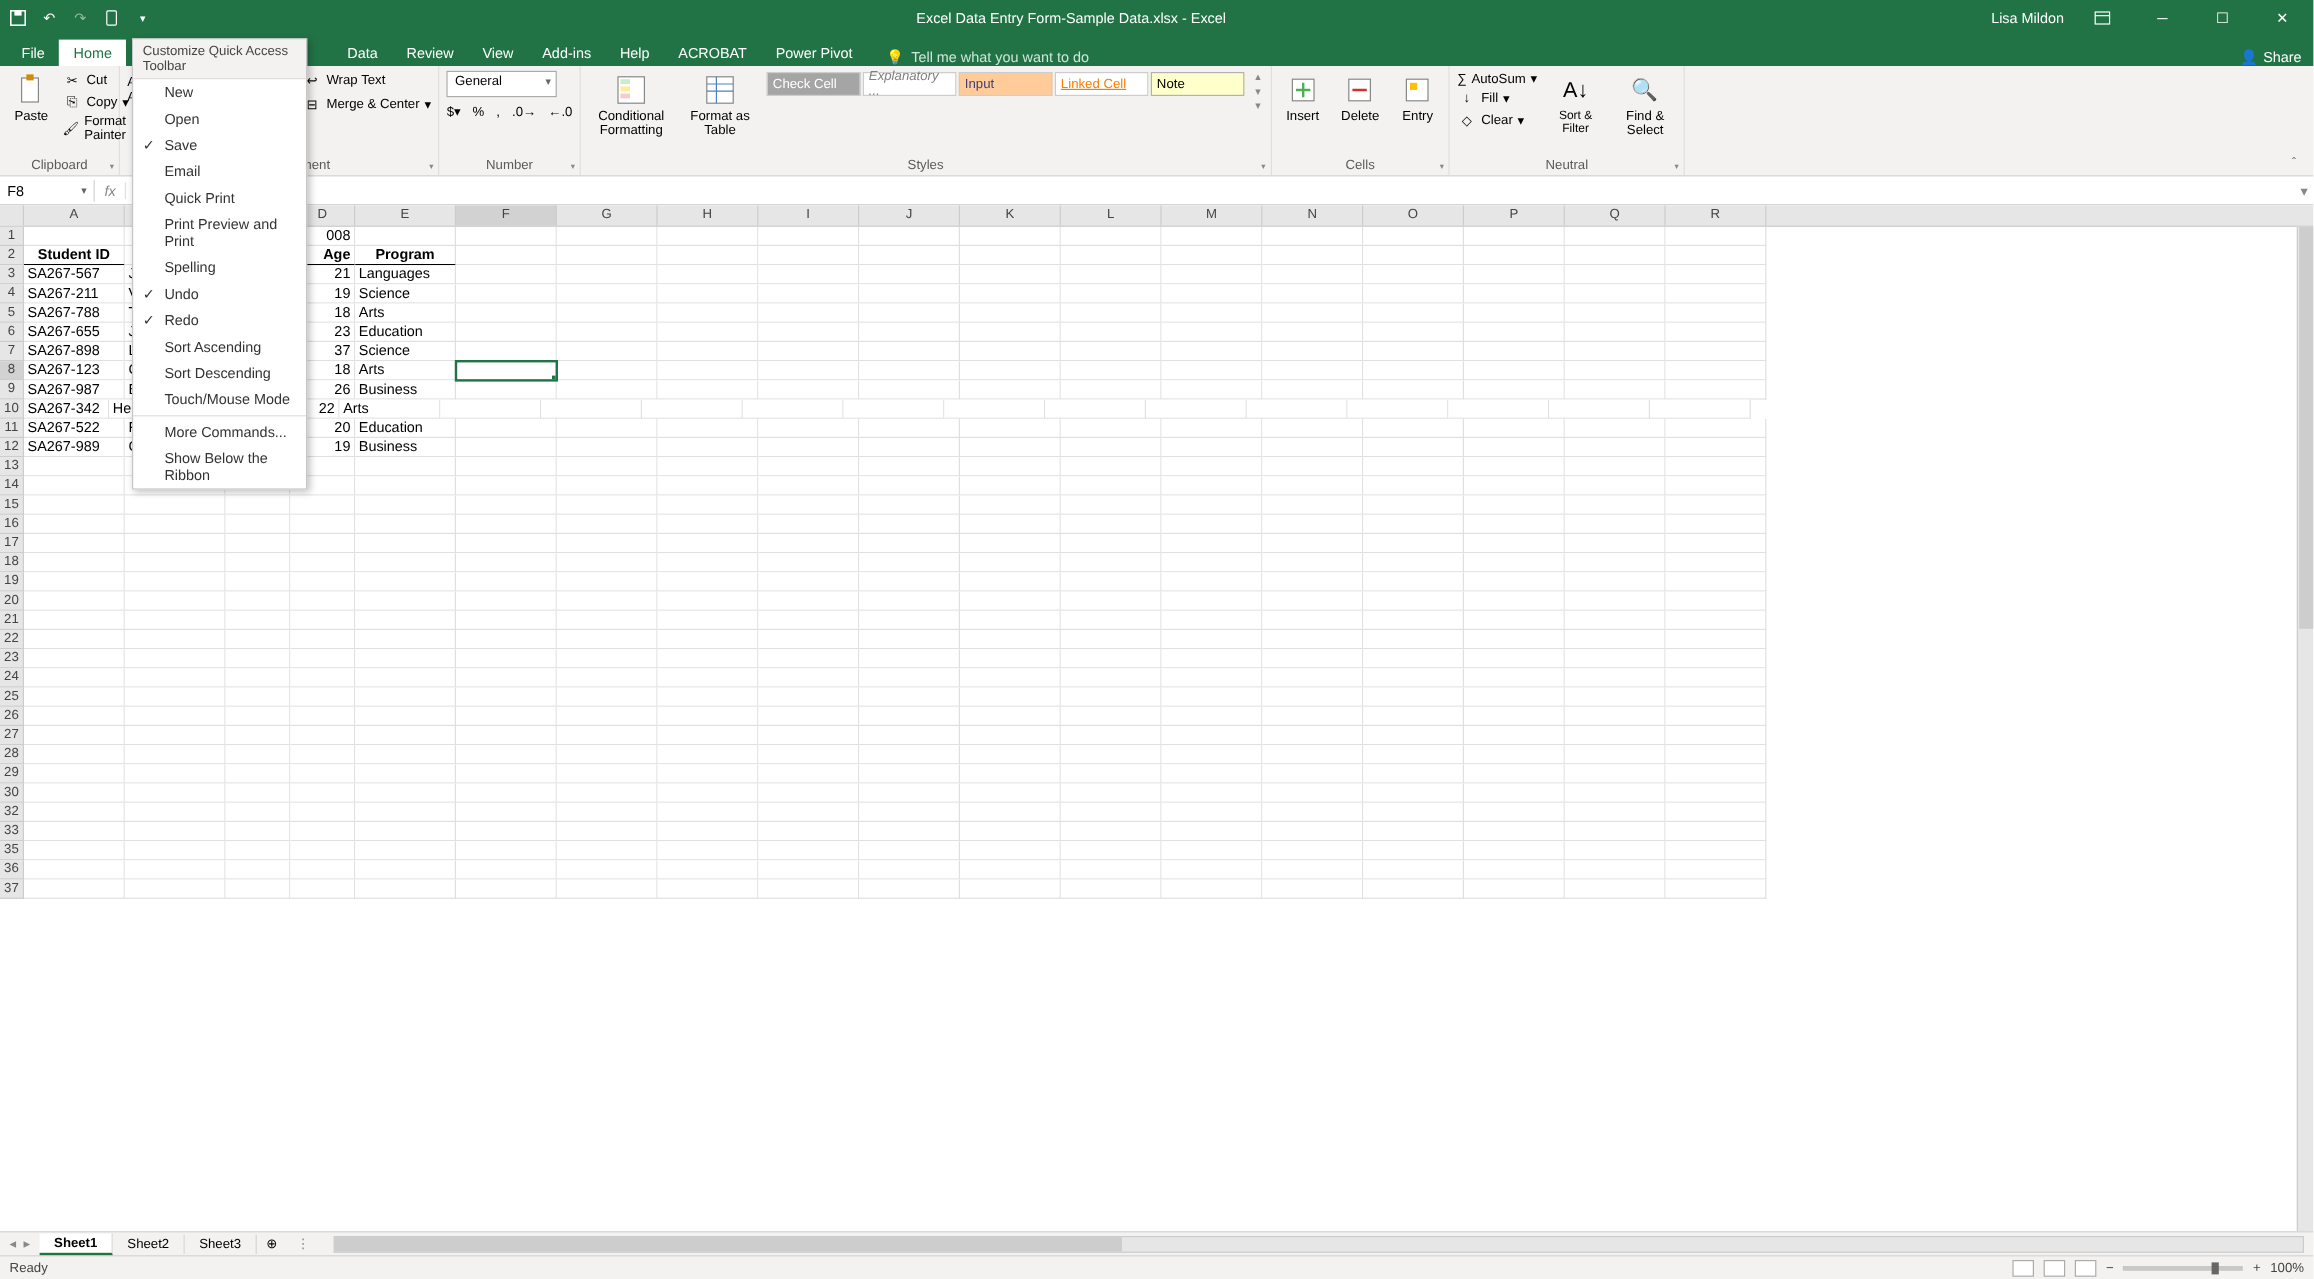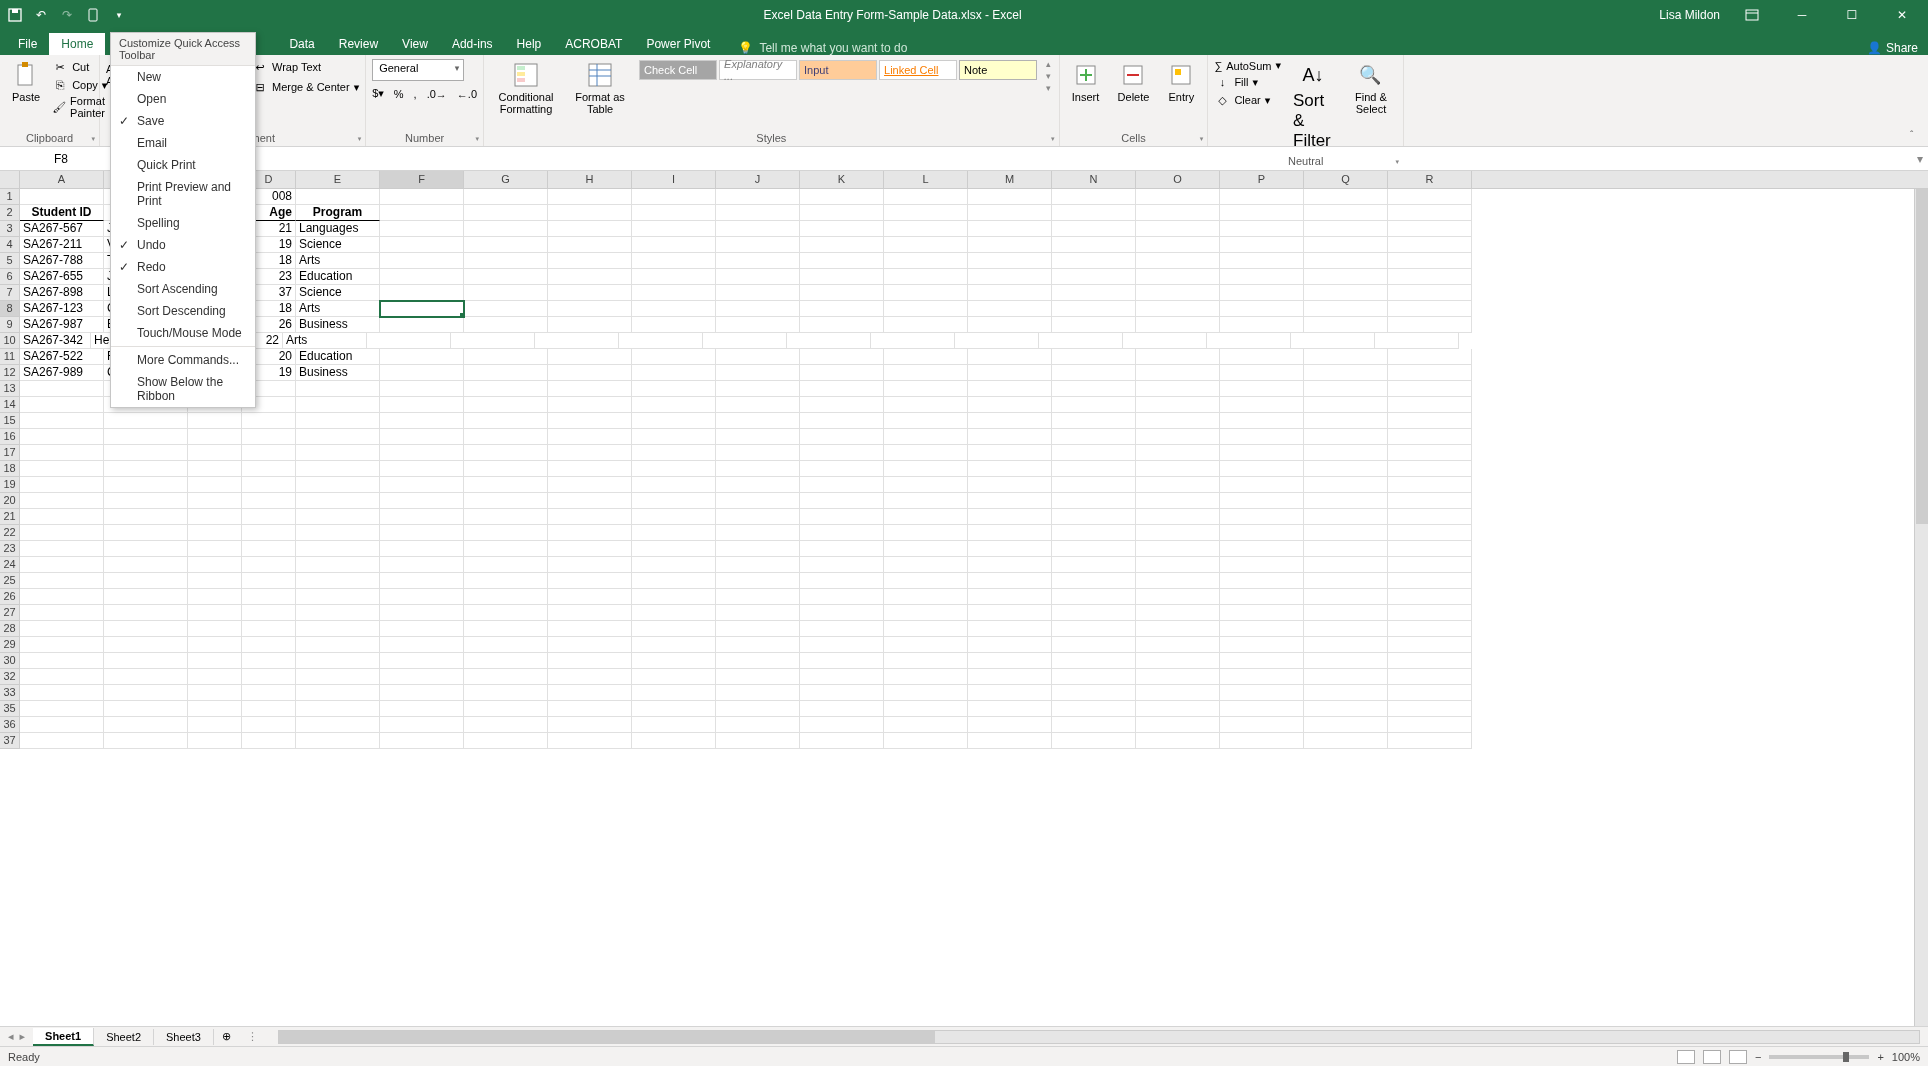--- a/index.html
+++ b/index.html
@@ -46,21 +46,21 @@
 .style-note{background:#ffffcc;border:1px solid #b2b2b2;}
 
 
 .qat-menu { position:absolute; left:110px; top:32px; background:#fff; border:1px solid #c6c6c6; box-shadow:2px 2px 6px rgba(0,0,0,.25); z-index:100; width:146px; font-size:12px; }
 .qat-menu-title { background:#f3f2f1; padding:4px 8px; font-size:11px; color:#444; border-bottom:1px solid #e1dfdd; }
 .qat-menu-item { padding:4px 8px 4px 26px; position:relative; cursor:pointer; color:#333; }
 .qat-menu-item.checked::before { content:'✓'; position:absolute; left:8px; color:#333; }
 .qat-menu-sep { border-top:1px solid #e1dfdd; margin:2px 0; }
 
 
-.formula-bar { display:flex; align-items:center; border-bottom:1px solid #d4d4d4; height:24px; background:#fff;padding-left:48px; }
+.formula-bar { display:flex; align-items:center; border-bottom:1px solid #d4d4d4; height:24px; background:#fff; }
 .name-box-wrap { border-right:1px solid #d4d4d4; display:flex; align-items:center; padding:0 2px; }
 .name-box { width:62px; border:none; padding:2px 4px; font-size:12px; background:#fff; }
 .nb-dd { width:12px; text-align:center; color:#666; font-size:9px; cursor:pointer; }
 .fx-area { display:flex; align-items:center; flex:1; }
 .fx-label { padding:0 8px; color:#888; font-style:italic; border-right:1px solid #e1dfdd; }
 .fx-input { flex:1; border:none; padding:2px 6px; font-size:12px; }
 .fx-expand { width:16px; text-align:center; color:#888; cursor:pointer; }
 
 
 .grid-wrap { position:relative; height:calc(100vh - 30px - 25px - 92px - 24px - 20px - 20px); overflow:hidden; }
@@ -337,21 +337,21 @@
 
   <div class="ribbon-group">
     <div class="ribbon-controls">
       <div class="stack">
         <div class="small-row"><span>∑</span> <span>AutoSum</span> ▾</div>
         <div class="small-row"><span class="icon-sm">↓</span><span>Fill</span> ▾</div>
         <div class="small-row"><span class="icon-sm">◇</span><span>Clear</span> ▾</div>
       </div>
       <div class="big-btn">
           <span class="icon" style="font-size:18px">A↓</span>
-          <span style="font-size:17px;max-width:40px">Sort &amp; Filter</span>
+          <span style="font-size:10px;text-align:center;max-width:40px">Sort &amp; Filter</span>
         </div>
       <div class="big-btn">
           <span class="icon" style="font-size:18px">🔍</span>
           <span style="font-size:11px;text-align:center;max-width:40px">Find &amp; Select</span>
         </div>
     </div>
     <div class="ribbon-group-label">Neutral</div>
   </div>
   <span class="ribbon-collapse">ˆ</span>
 </div>

